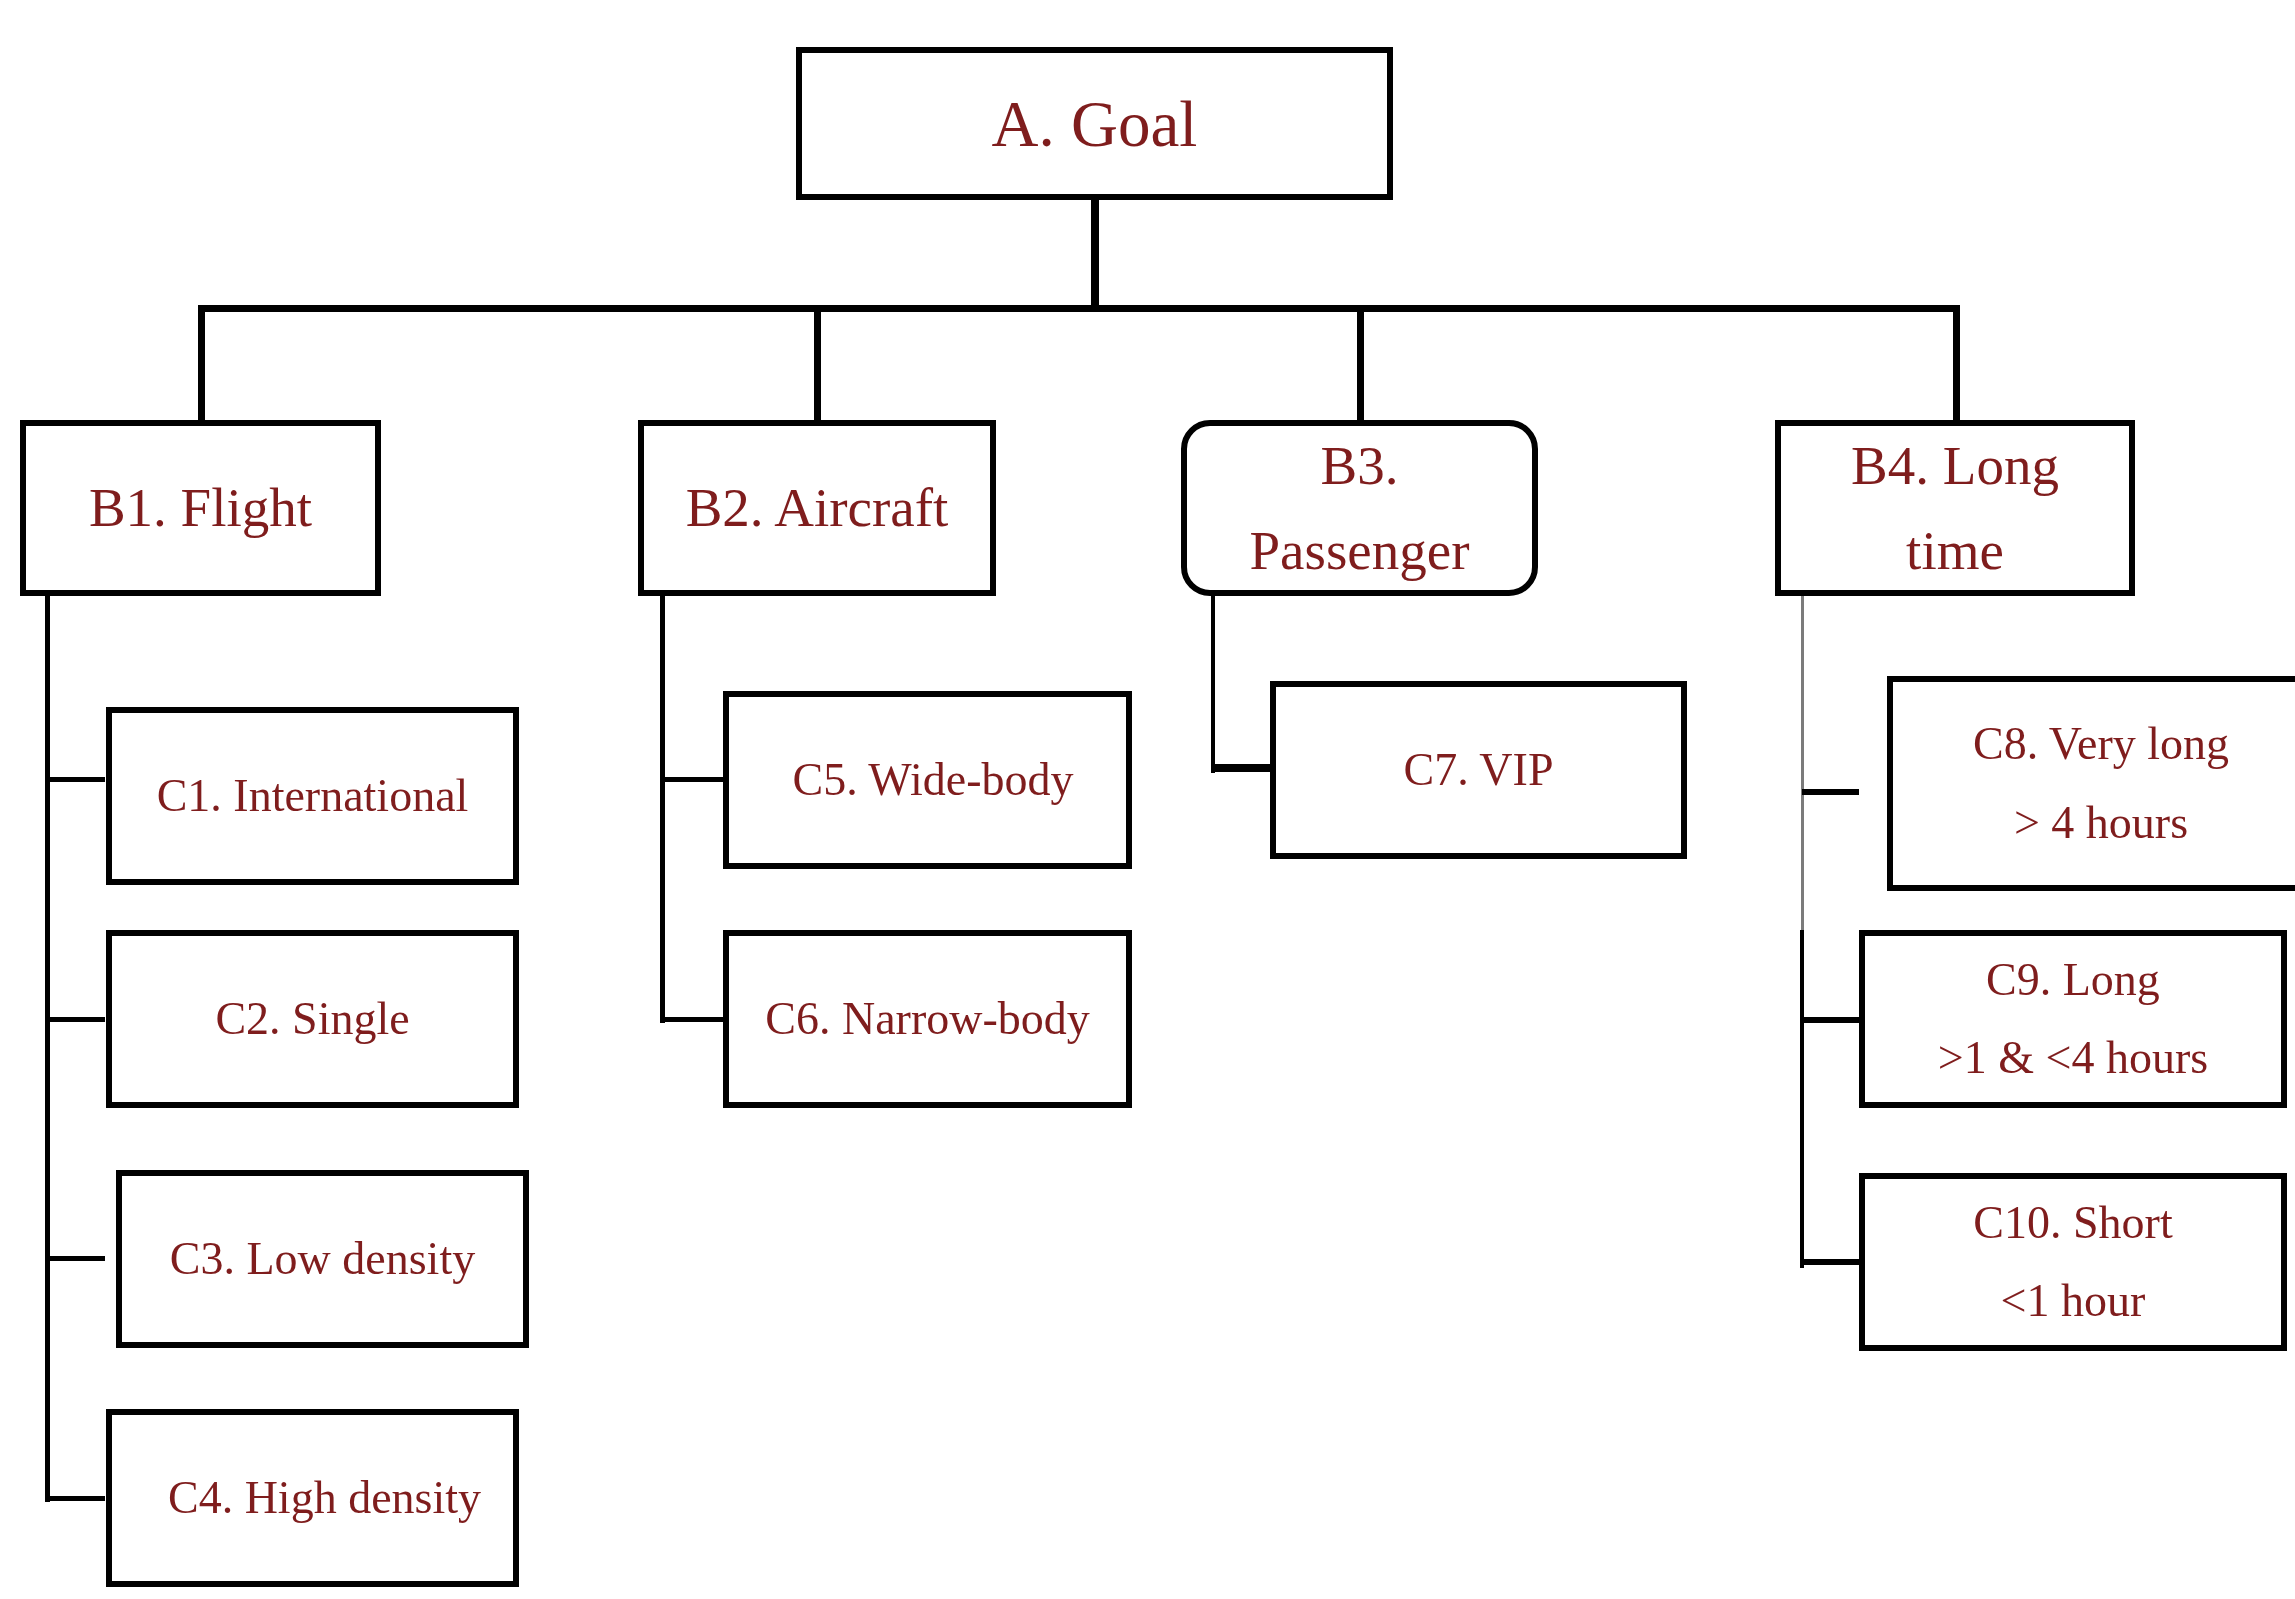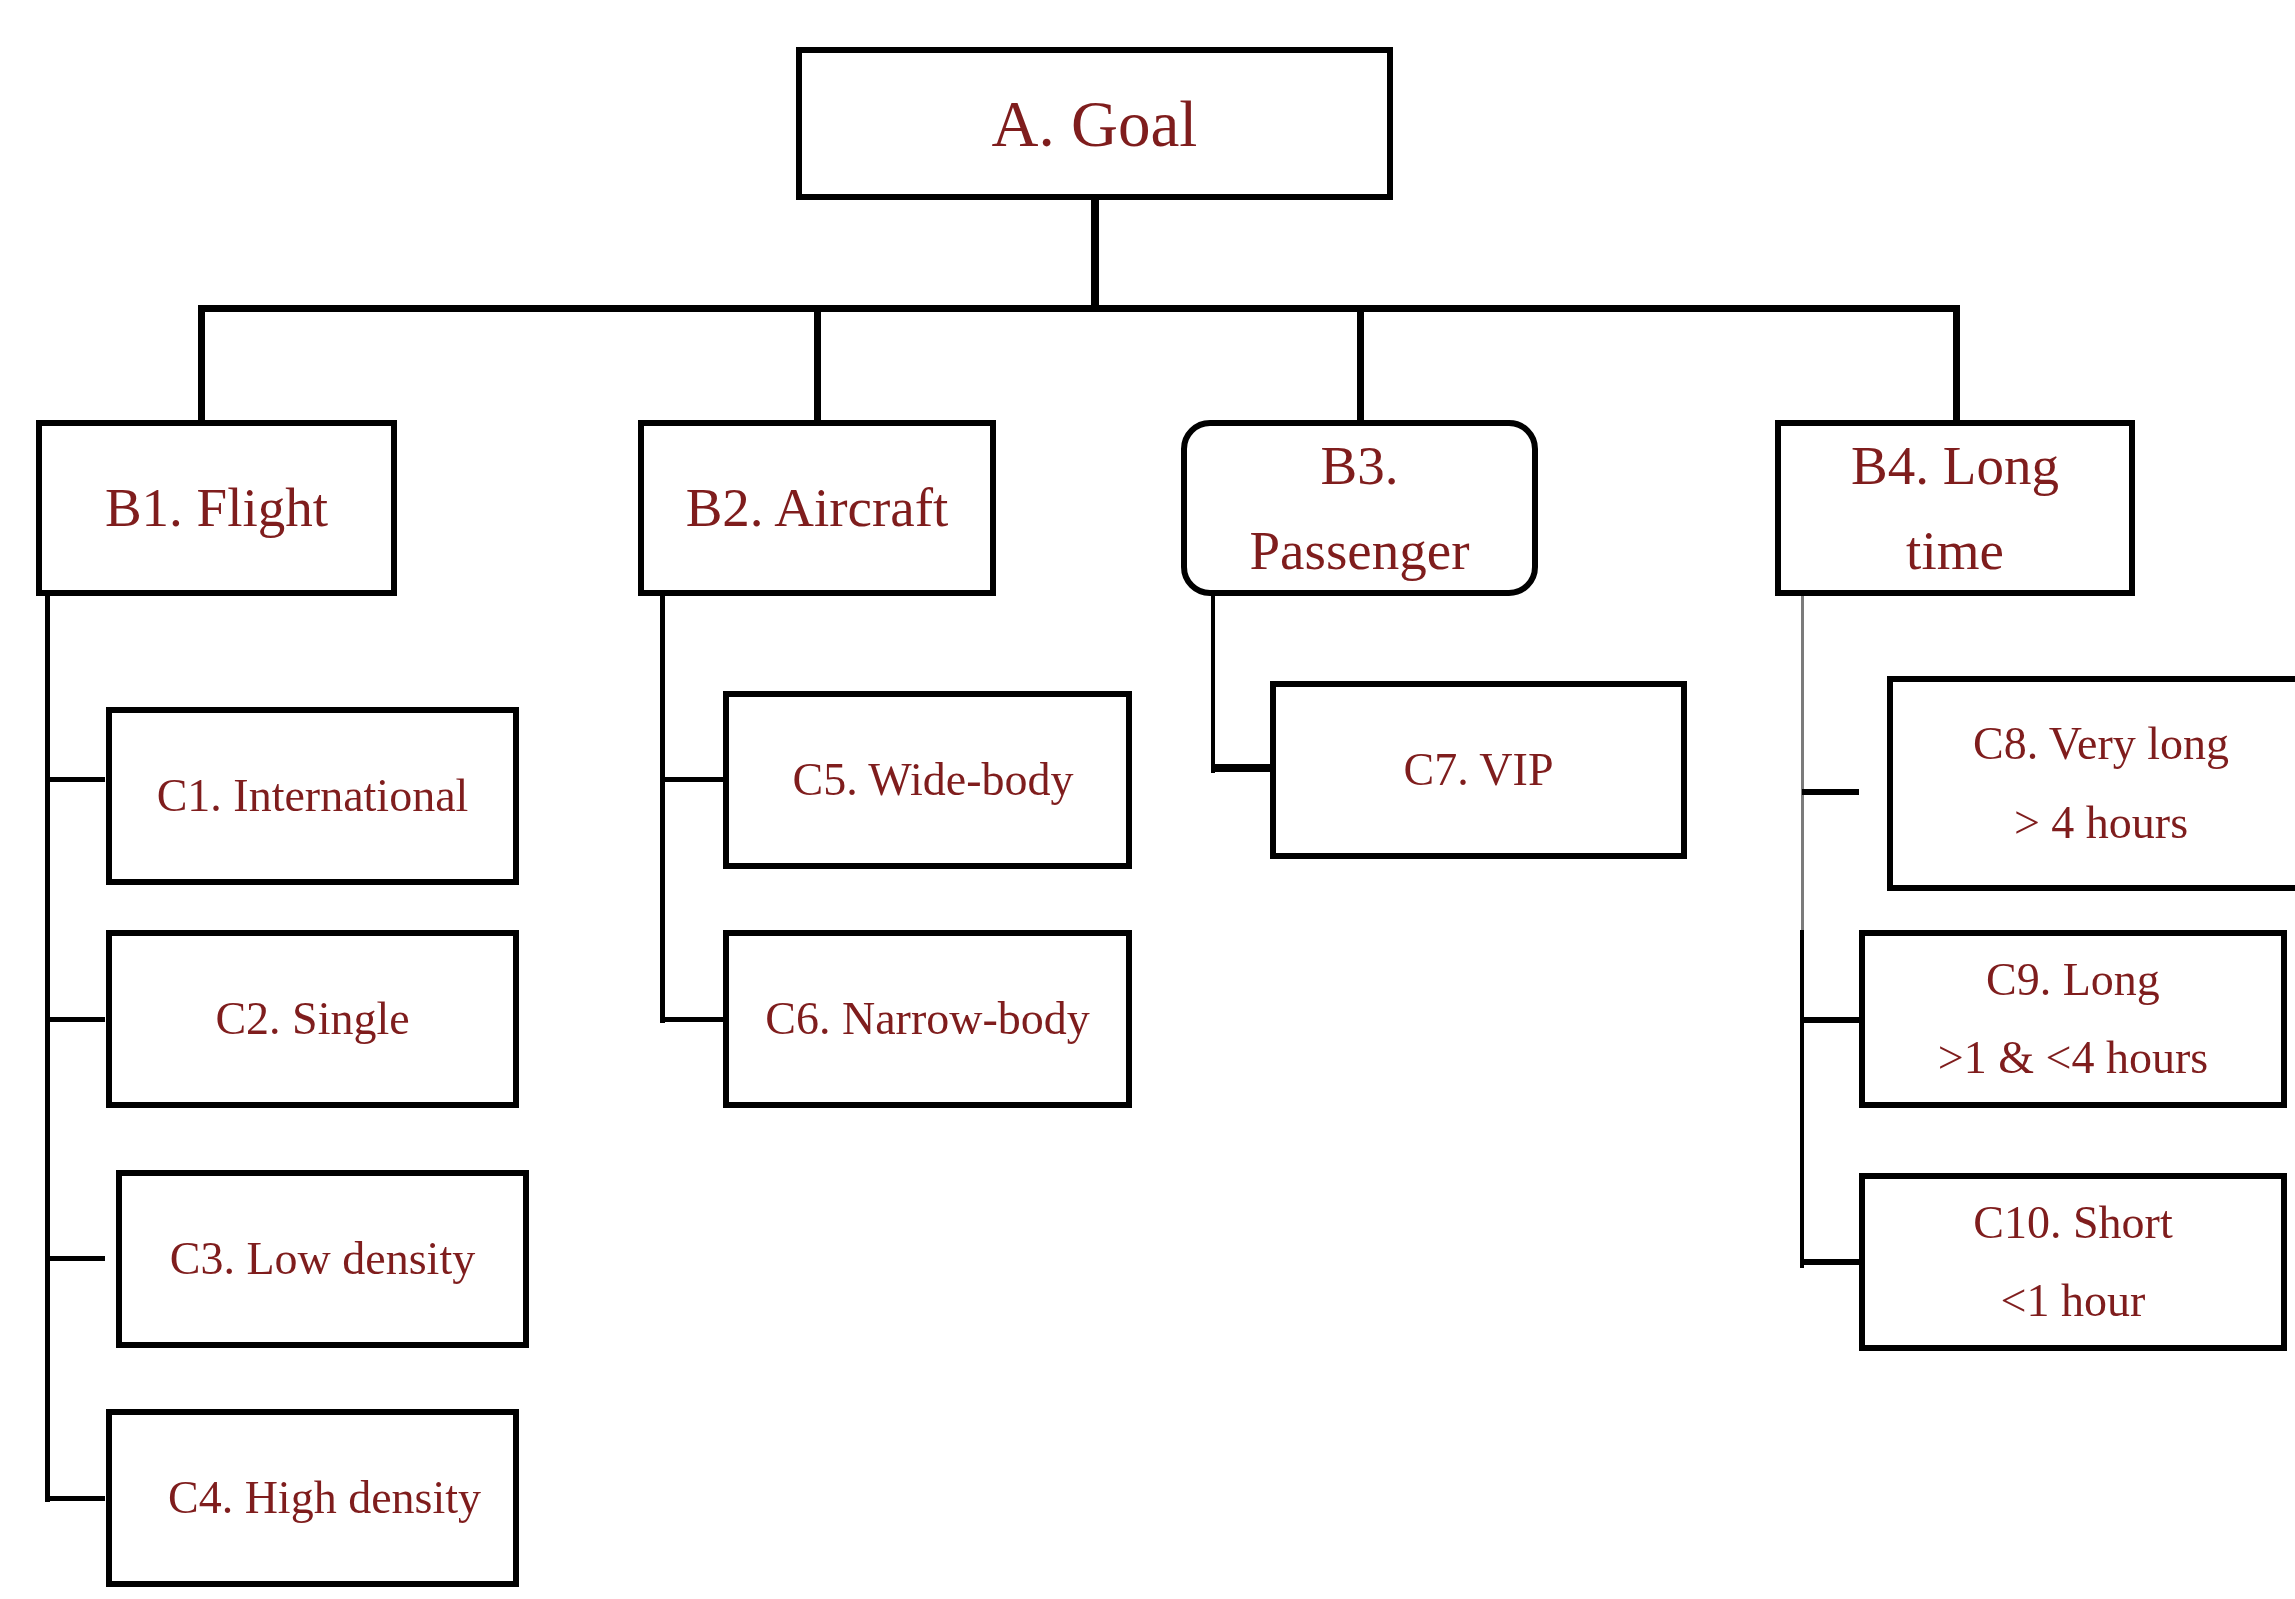--- a/index.html
+++ b/index.html
@@ -77,21 +77,21 @@
       <div class="seg" style="left: 1800px; top: 930px; width: 3.8px; height: 338px; background: rgb(0, 0, 0);"></div>
       <div class="seg" style="left: 1802px; top: 789px; width: 57px; height: 6.1px; background: rgb(0, 0, 0);"></div>
       <div class="seg" style="left: 1802px; top: 1017px; width: 57px; height: 6.1px; background: rgb(0, 0, 0);"></div>
       <div class="seg" style="left: 1802px; top: 1259px; width: 57px; height: 6.1px; background: rgb(0, 0, 0);"></div>
     </div>
 
   <div class="node lv-a" style="left: 796px; top: 47px; width: 597px; height: 153px;">
     <span class="lbl">A. Goal</span>
   </div>
 
-  <div class="node lv-b" style="left: 36px; top: 420px; width: 361px; height: 176px;">
+  <div class="node lv-b" style="left: 20px; top: 420px; width: 361px; height: 176px;">
     <span class="lbl">B1. Flight</span>
   </div>
   <div class="node lv-b" style="left: 638px; top: 420px; width: 358px; height: 176px;">
     <span class="lbl">B2. Aircraft</span>
   </div>
   <div class="node lv-b" style="left: 1181px; top: 420px; width: 357px; height: 176px; border-radius: 29px;">
     <span class="lbl">B3.
 Passenger</span>
   </div>
   <div class="node lv-b" style="left: 1775px; top: 420px; width: 360px; height: 176px;">

